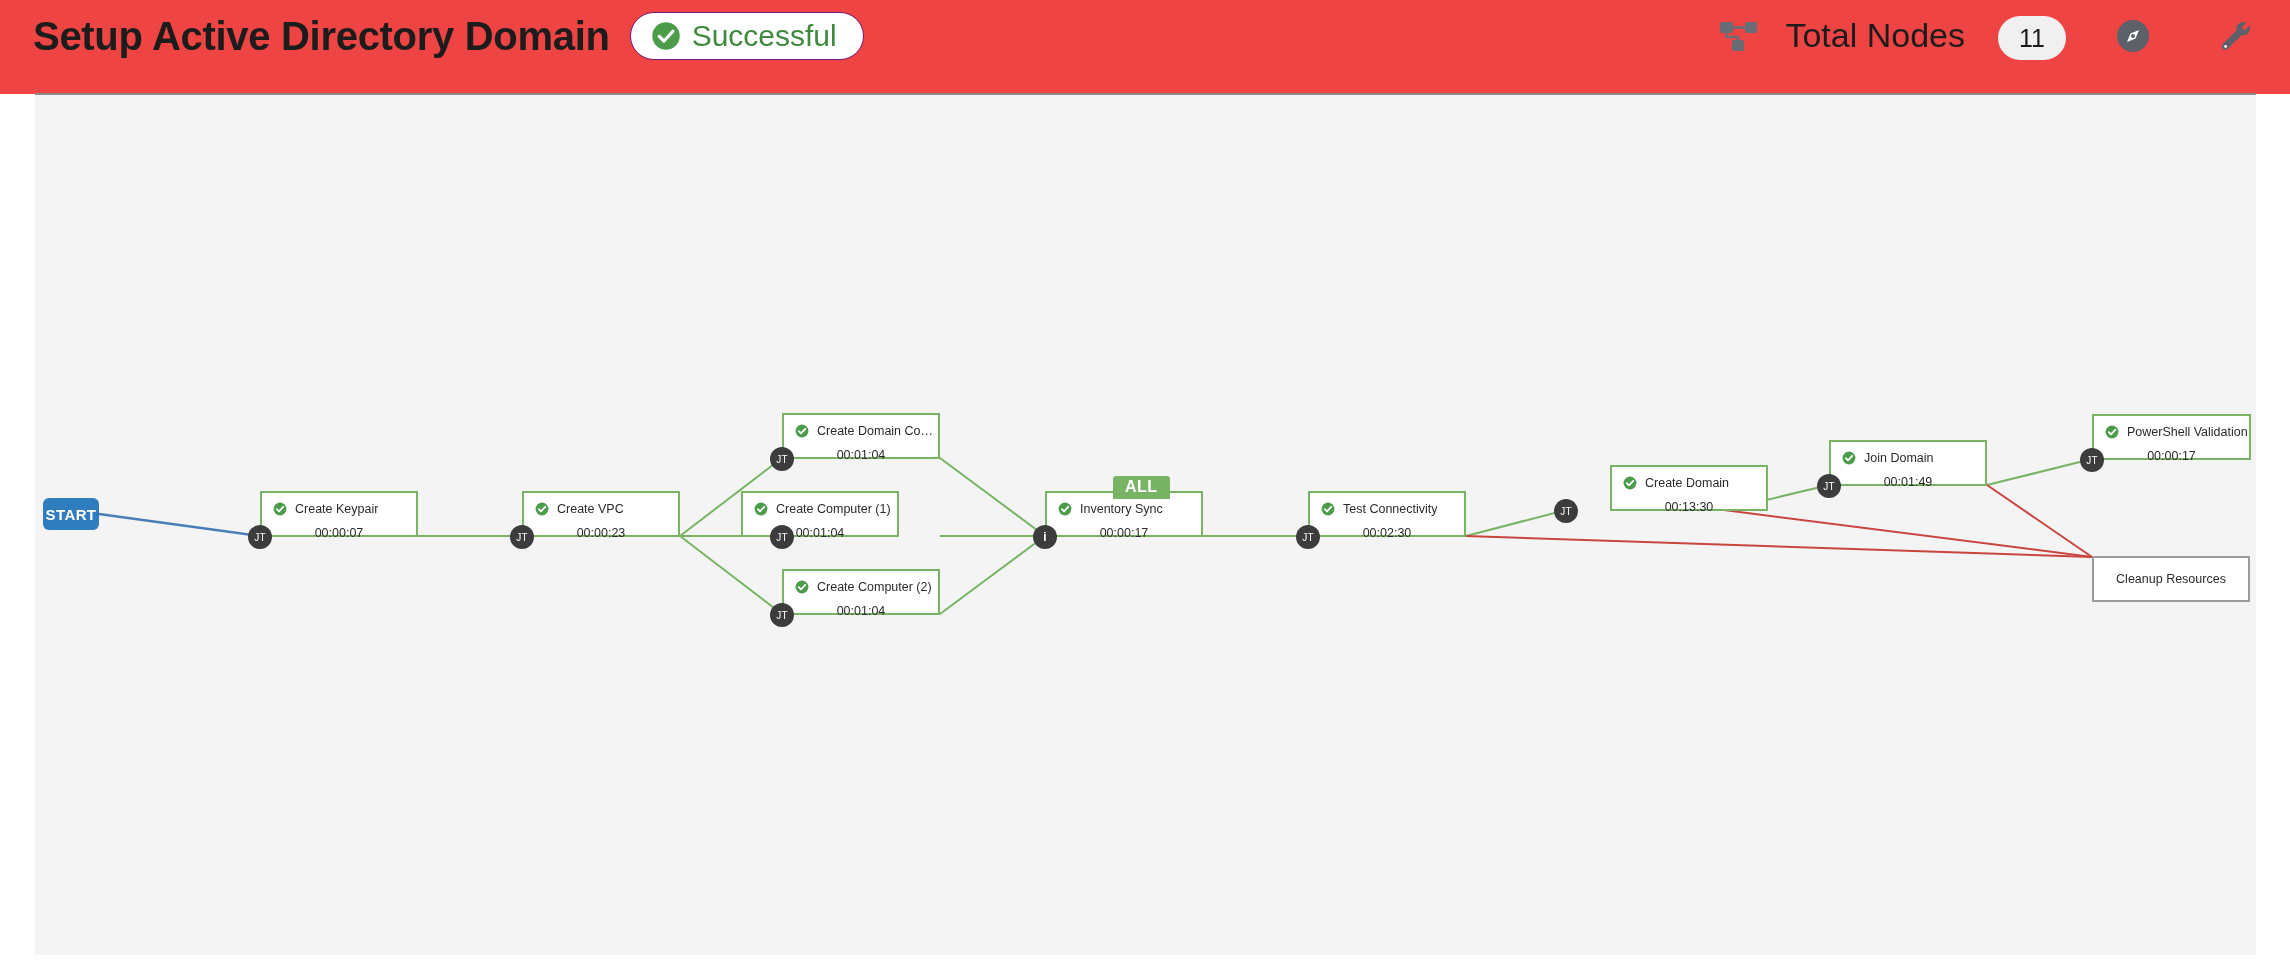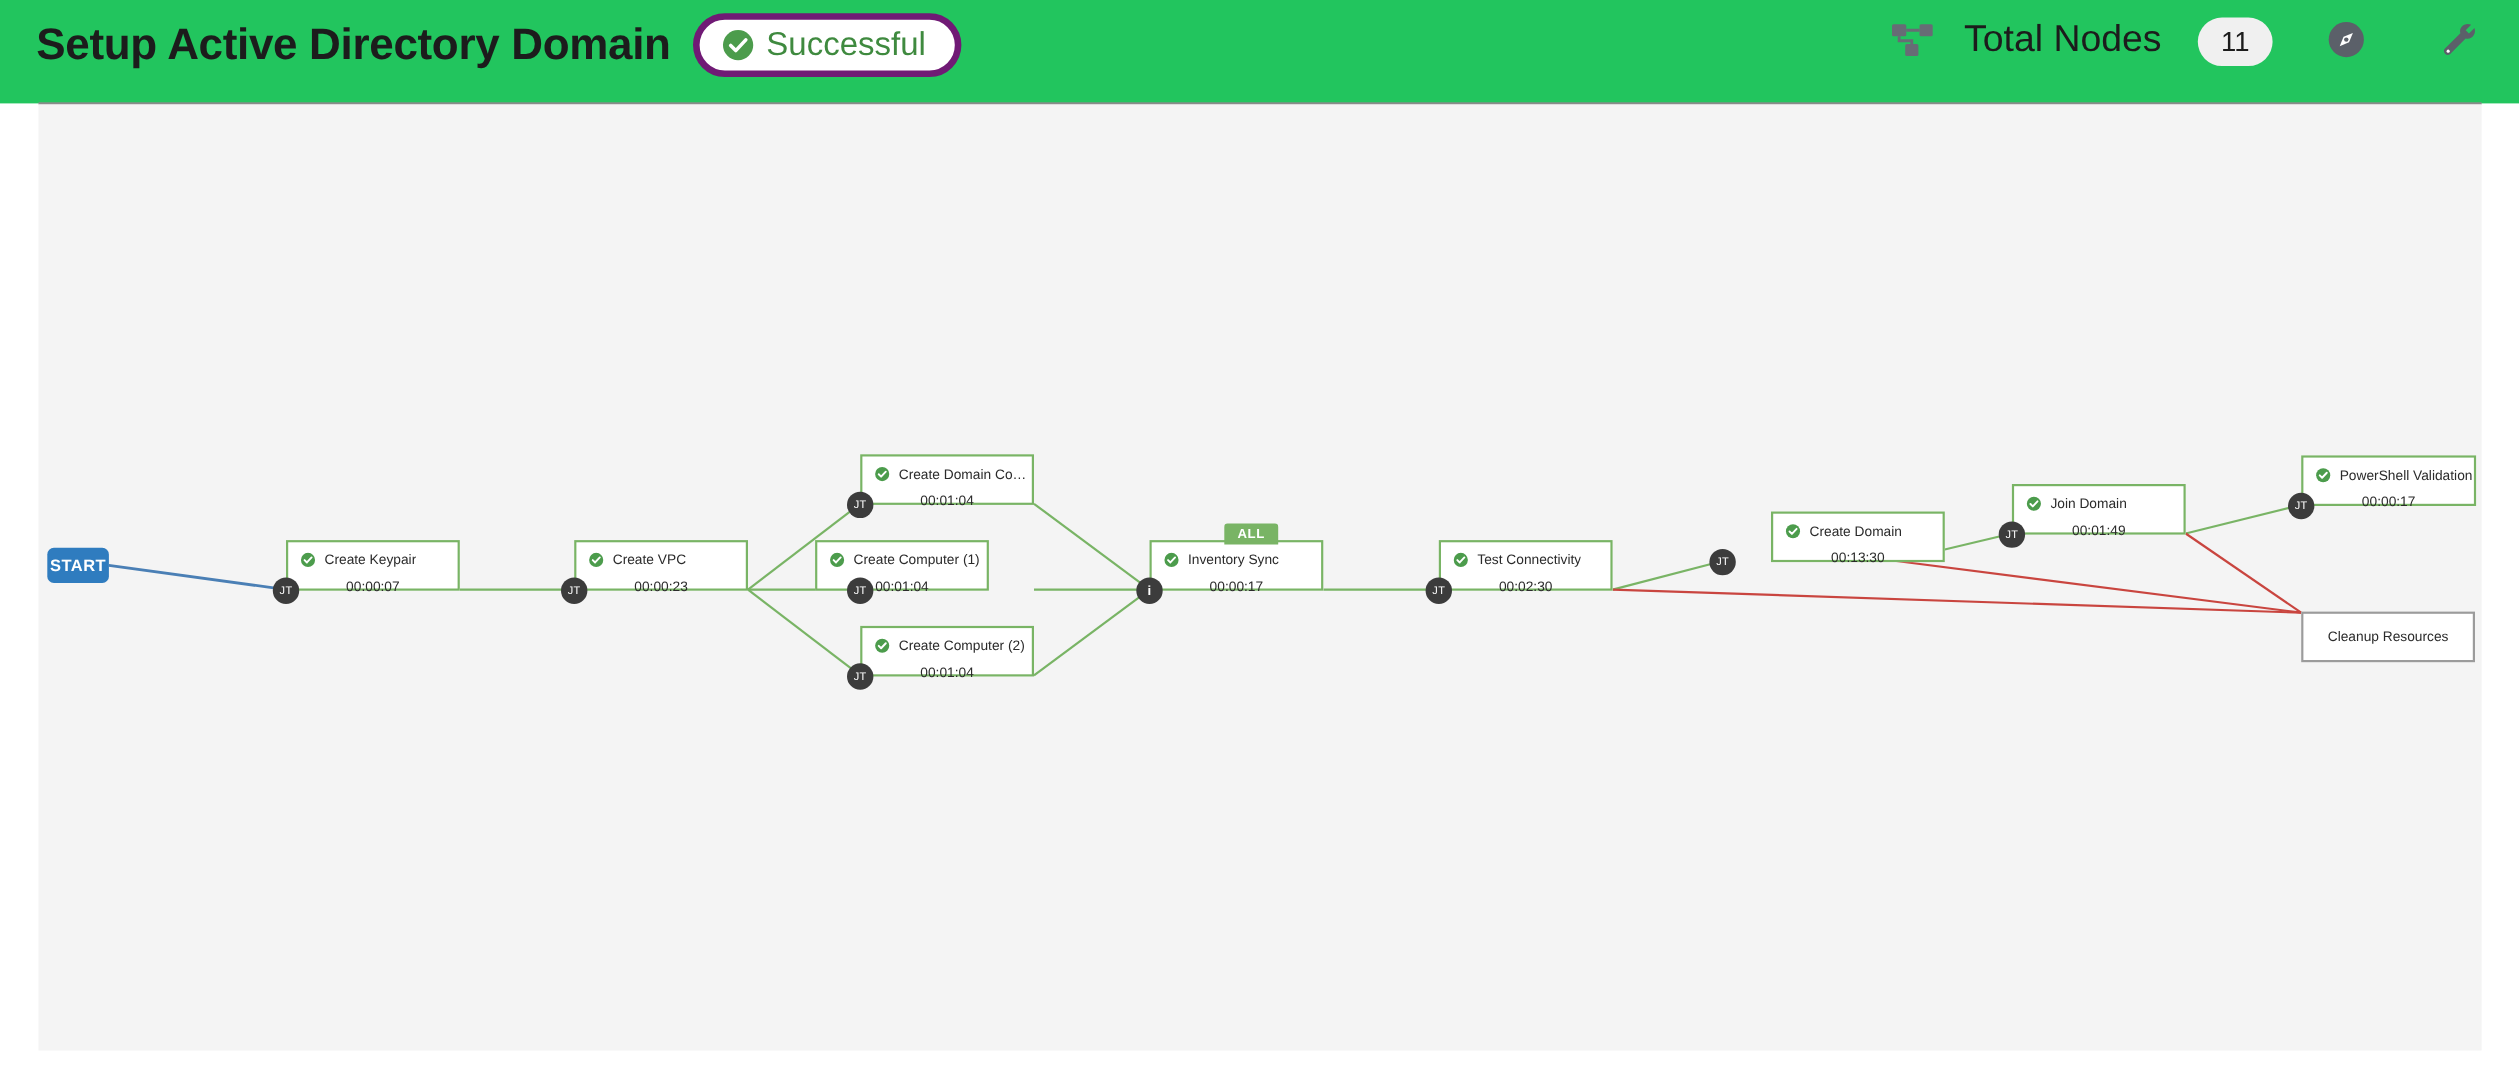--- a/index.html
+++ b/index.html
@@ -15,42 +15,42 @@
     background: #ffffff;
     overflow: hidden;
   }
 
   
   #header {
     position: absolute;
     left: 0; top: 0;
     width: 2290px;
     height: 94px;
-    background: #22c55e;
+    background: #ef4444;
     text-decoration: underline;
   }
   #title-block {
     position: absolute;
     left: 33px; top: 12px;
     display: flex;
     align-items: center;
     gap: 20px;
   }
   #page-title {
     font-size: 40px;
     font-weight: bold;
     color: #1c1c1c;
     letter-spacing: -0.3px;
     white-space: nowrap;
   }
   #status-badge {
     display: flex;
     align-items: center;
     gap: 11px;
-    border: 6px solid #701a75;
+    border: 1px solid #701a75;
     border-radius: 30px;
     padding: 7px 26px 7px 20px;
     background: #ffffff;
     height: 32px;
     box-sizing: content-box;
   }
   #status-badge .badge-check {
     width: 30px; height: 30px;
     flex: 0 0 30px;
   }
@@ -200,21 +200,21 @@
     font-style: normal;
     font-weight: bold;
     font-size: 12px;
   }
 
   
   .all-tag {
     position: absolute;
     background: #79b465;
     color: #ffffff;
-    font-size: 12px;
+    font-size: 16px;
     font-weight: bold;
     letter-spacing: 0.5px;
     padding: 2px 12px 3px 12px;
     border-radius: 3px 3px 0 0;
     z-index: 5;
   }
 </style>
 </head>
 <body>
 

